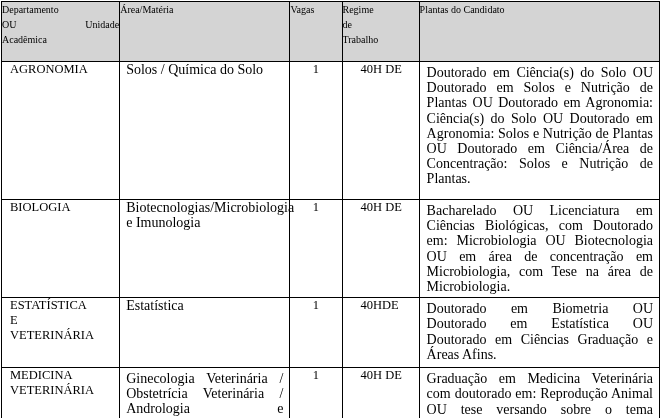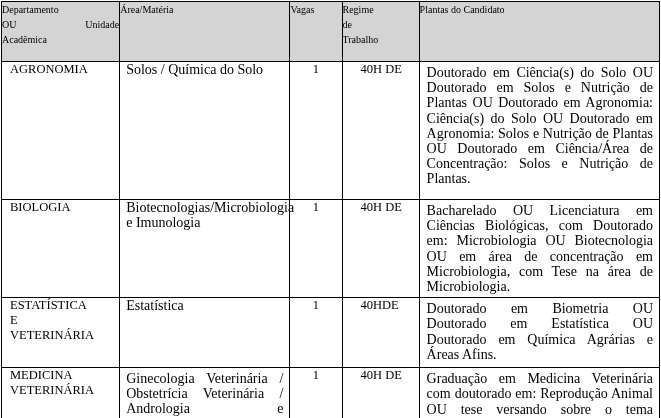--- a/index.html
+++ b/index.html
@@ -230,21 +230,21 @@
           <div class="inner">
               <span>1</span>
             </div>
         </td>
         <td class="c-regime">
           <div class="inner">
               <span>40HDE</span>
             </div>
         </td>
         <td class="c-perfil">
-          <div class="inner"><span>Doutorado em Biometria OU Doutorado em Estatística OU Doutorado em Química Agrárias e Áreas Afins.</span></div>
+          <div class="inner"><span>Doutorado em Biometria OU Doutorado em Estatística OU Doutorado em Ciências Graduação e Áreas Afins.</span></div>
         </td>
       </tr>
 
       <tr class="row-3">
         <td class="c-dept">
           <div class="inner">
             <span>
               <span class="jline last">MEDICINA</span>
               <span class="jline last">VETERINÁRIA</span>
             </span>

